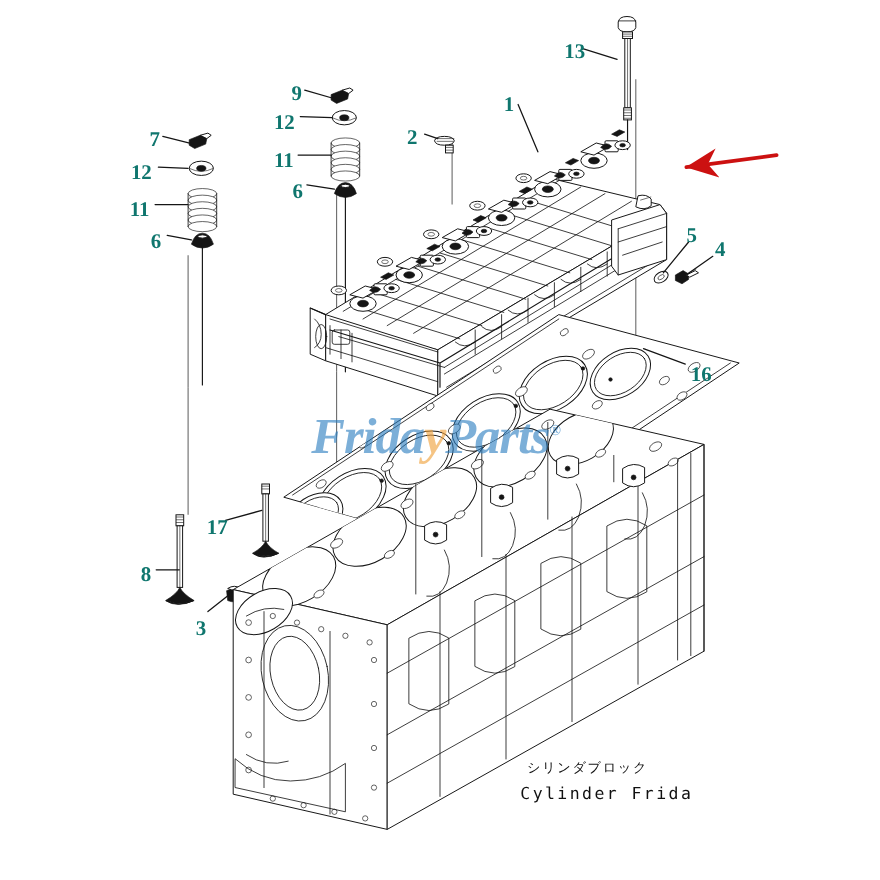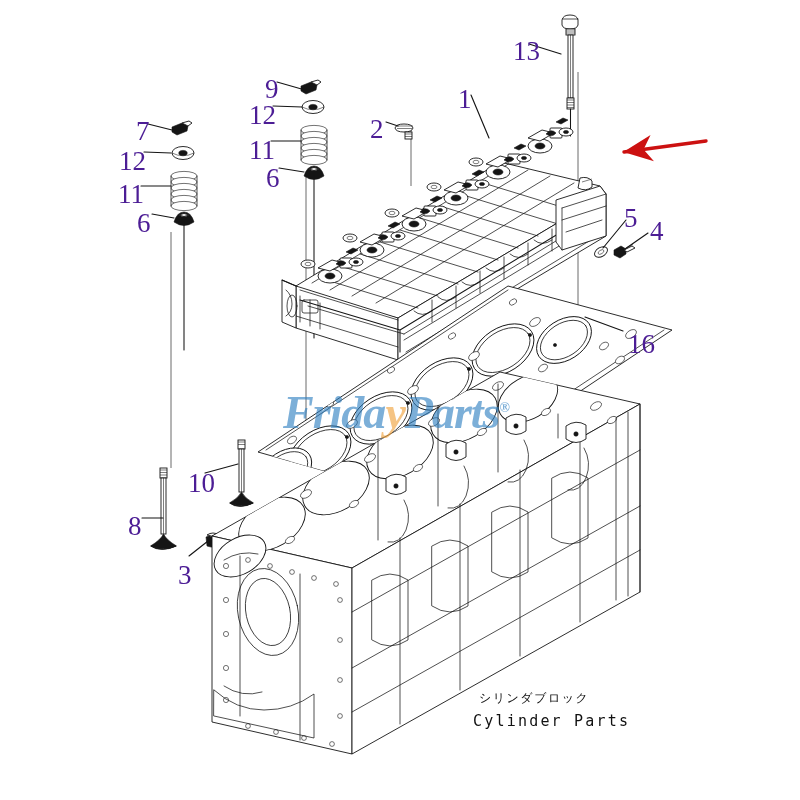--- a/index.html
+++ b/index.html
@@ -1,30 +1,30 @@
 <!DOCTYPE html>
 <html><head>
 <meta charset="utf-8">
 <title>Cylinder Head Parts Diagram</title>
 <style>
   html,body{margin:0;padding:0;background:#fff;}
   body{width:800px;height:800px;overflow:hidden;
        font-family:"Liberation Serif",serif;}
   #stage{position:relative;width:800px;height:800px;background:#ffffff;}
   #art{position:absolute;left:0;top:0;width:800px;height:800px;}
-  .callout{position:absolute;color:#4c1d95;font-family:"Liberation Serif",serif;
-           font-weight:normal;font-size:27px;line-height:1;letter-spacing:0;
+  .callout{position:absolute;color:#0f766e;font-family:"Liberation Serif",serif;
+           font-weight:bold;font-size:19px;line-height:1;letter-spacing:0;
            white-space:nowrap;}
   .cap{position:absolute;font-family:"DejaVu Sans Mono",monospace;
        color:#111;white-space:nowrap;}
   .cap-jp{font-size:12px;letter-spacing:1.5px;}
   .cap-en{font-size:15px;letter-spacing:2.2px;}
   .wm{position:absolute;left:283px;top:370px;font-family:"Liberation Serif",serif;
       font-style:italic;font-weight:bold;font-size:46px;letter-spacing:-1px;
-      color:#2d7fc1;opacity:.62;white-space:nowrap;margin-top:16px;}
+      color:#2d7fc1;opacity:.62;white-space:nowrap;}
   .wm .o{color:#f0a13a;}
   .wm .tm{font-size:14px;vertical-align:super;font-style:normal;}
 </style>
 </head>
 <body>
 
 <div id="stage">
 
   <svg id="art" viewBox="0 0 800 800">
     <defs>
@@ -458,33 +458,33 @@
     <g>
       <path d="M706,141 L624,152" stroke="#cc1111" stroke-width="3.4" fill="none" stroke-linecap="round" marker-end="url(#ah)"></path>
     </g>
   </svg>
 
   <div class="wm">
     <span>Frida</span><span class="o">y</span><span>Parts</span><span class="tm">®</span>
   </div>
 
   <div class="cap cap-jp" style="left:479px;top:690px;">シリンダブロック</div>
-  <div class="cap cap-en" style="left:473px;top:712px;">Cylinder Parts</div>
+  <div class="cap cap-en" style="left:473px;top:712px;">Cylinder Frida</div>
 
   <div class="callout" style="left:458px;top:86px;">1</div>
   <div class="callout" style="left:370px;top:116px;">2</div>
   <div class="callout" style="left:178px;top:562px;">3</div>
   <div class="callout" style="left:650px;top:218px;">4</div>
   <div class="callout" style="left:624px;top:205px;">5</div>
   <div class="callout" style="left:266px;top:165px;">6</div>
   <div class="callout" style="left:137px;top:210px;">6</div>
   <div class="callout" style="left:136px;top:118px;">7</div>
   <div class="callout" style="left:128px;top:513px;">8</div>
   <div class="callout" style="left:265px;top:76px;">9</div>
-  <div class="callout" style="left:188px;top:470px;">10</div>
+  <div class="callout" style="left:188px;top:470px;">17</div>
   <div class="callout" style="left:118px;top:181px;">11</div>
   <div class="callout" style="left:249px;top:137px;">11</div>
   <div class="callout" style="left:119px;top:148px;">12</div>
   <div class="callout" style="left:249px;top:102px;">12</div>
   <div class="callout" style="left:513px;top:38px;">13</div>
   <div class="callout" style="left:628px;top:331px;">16</div>
 
 </div>
 
 </body></html>

